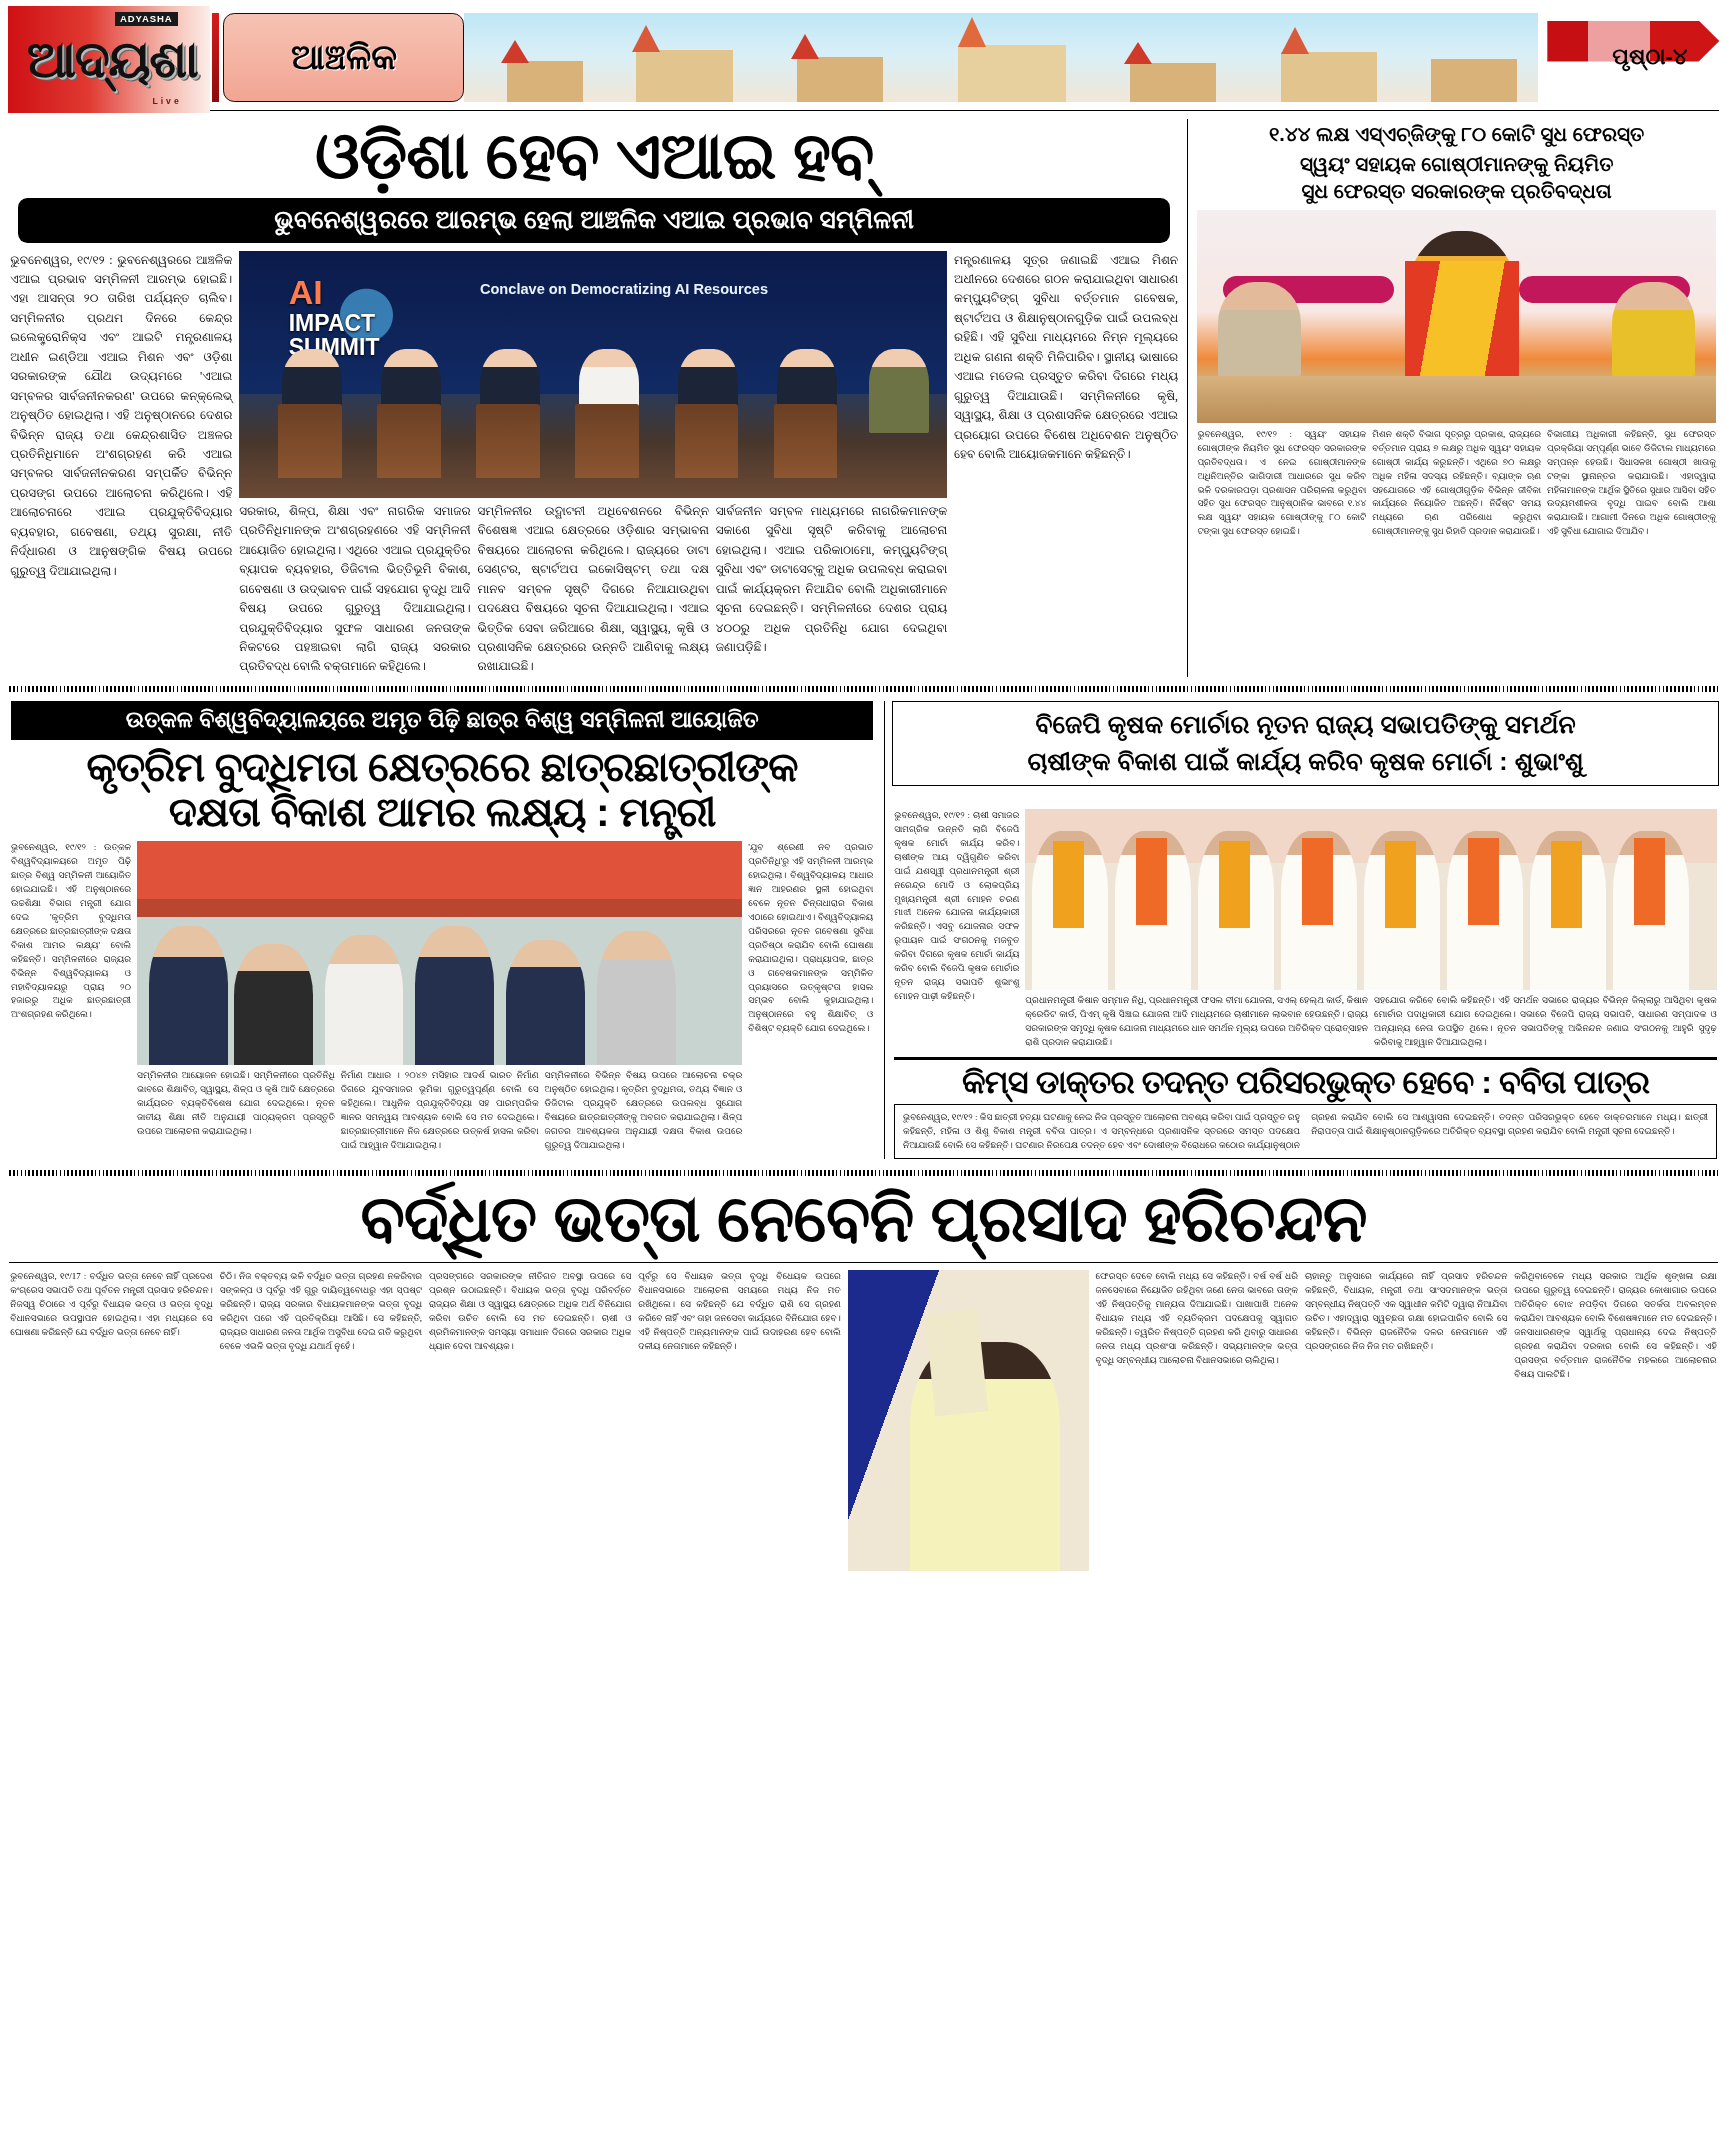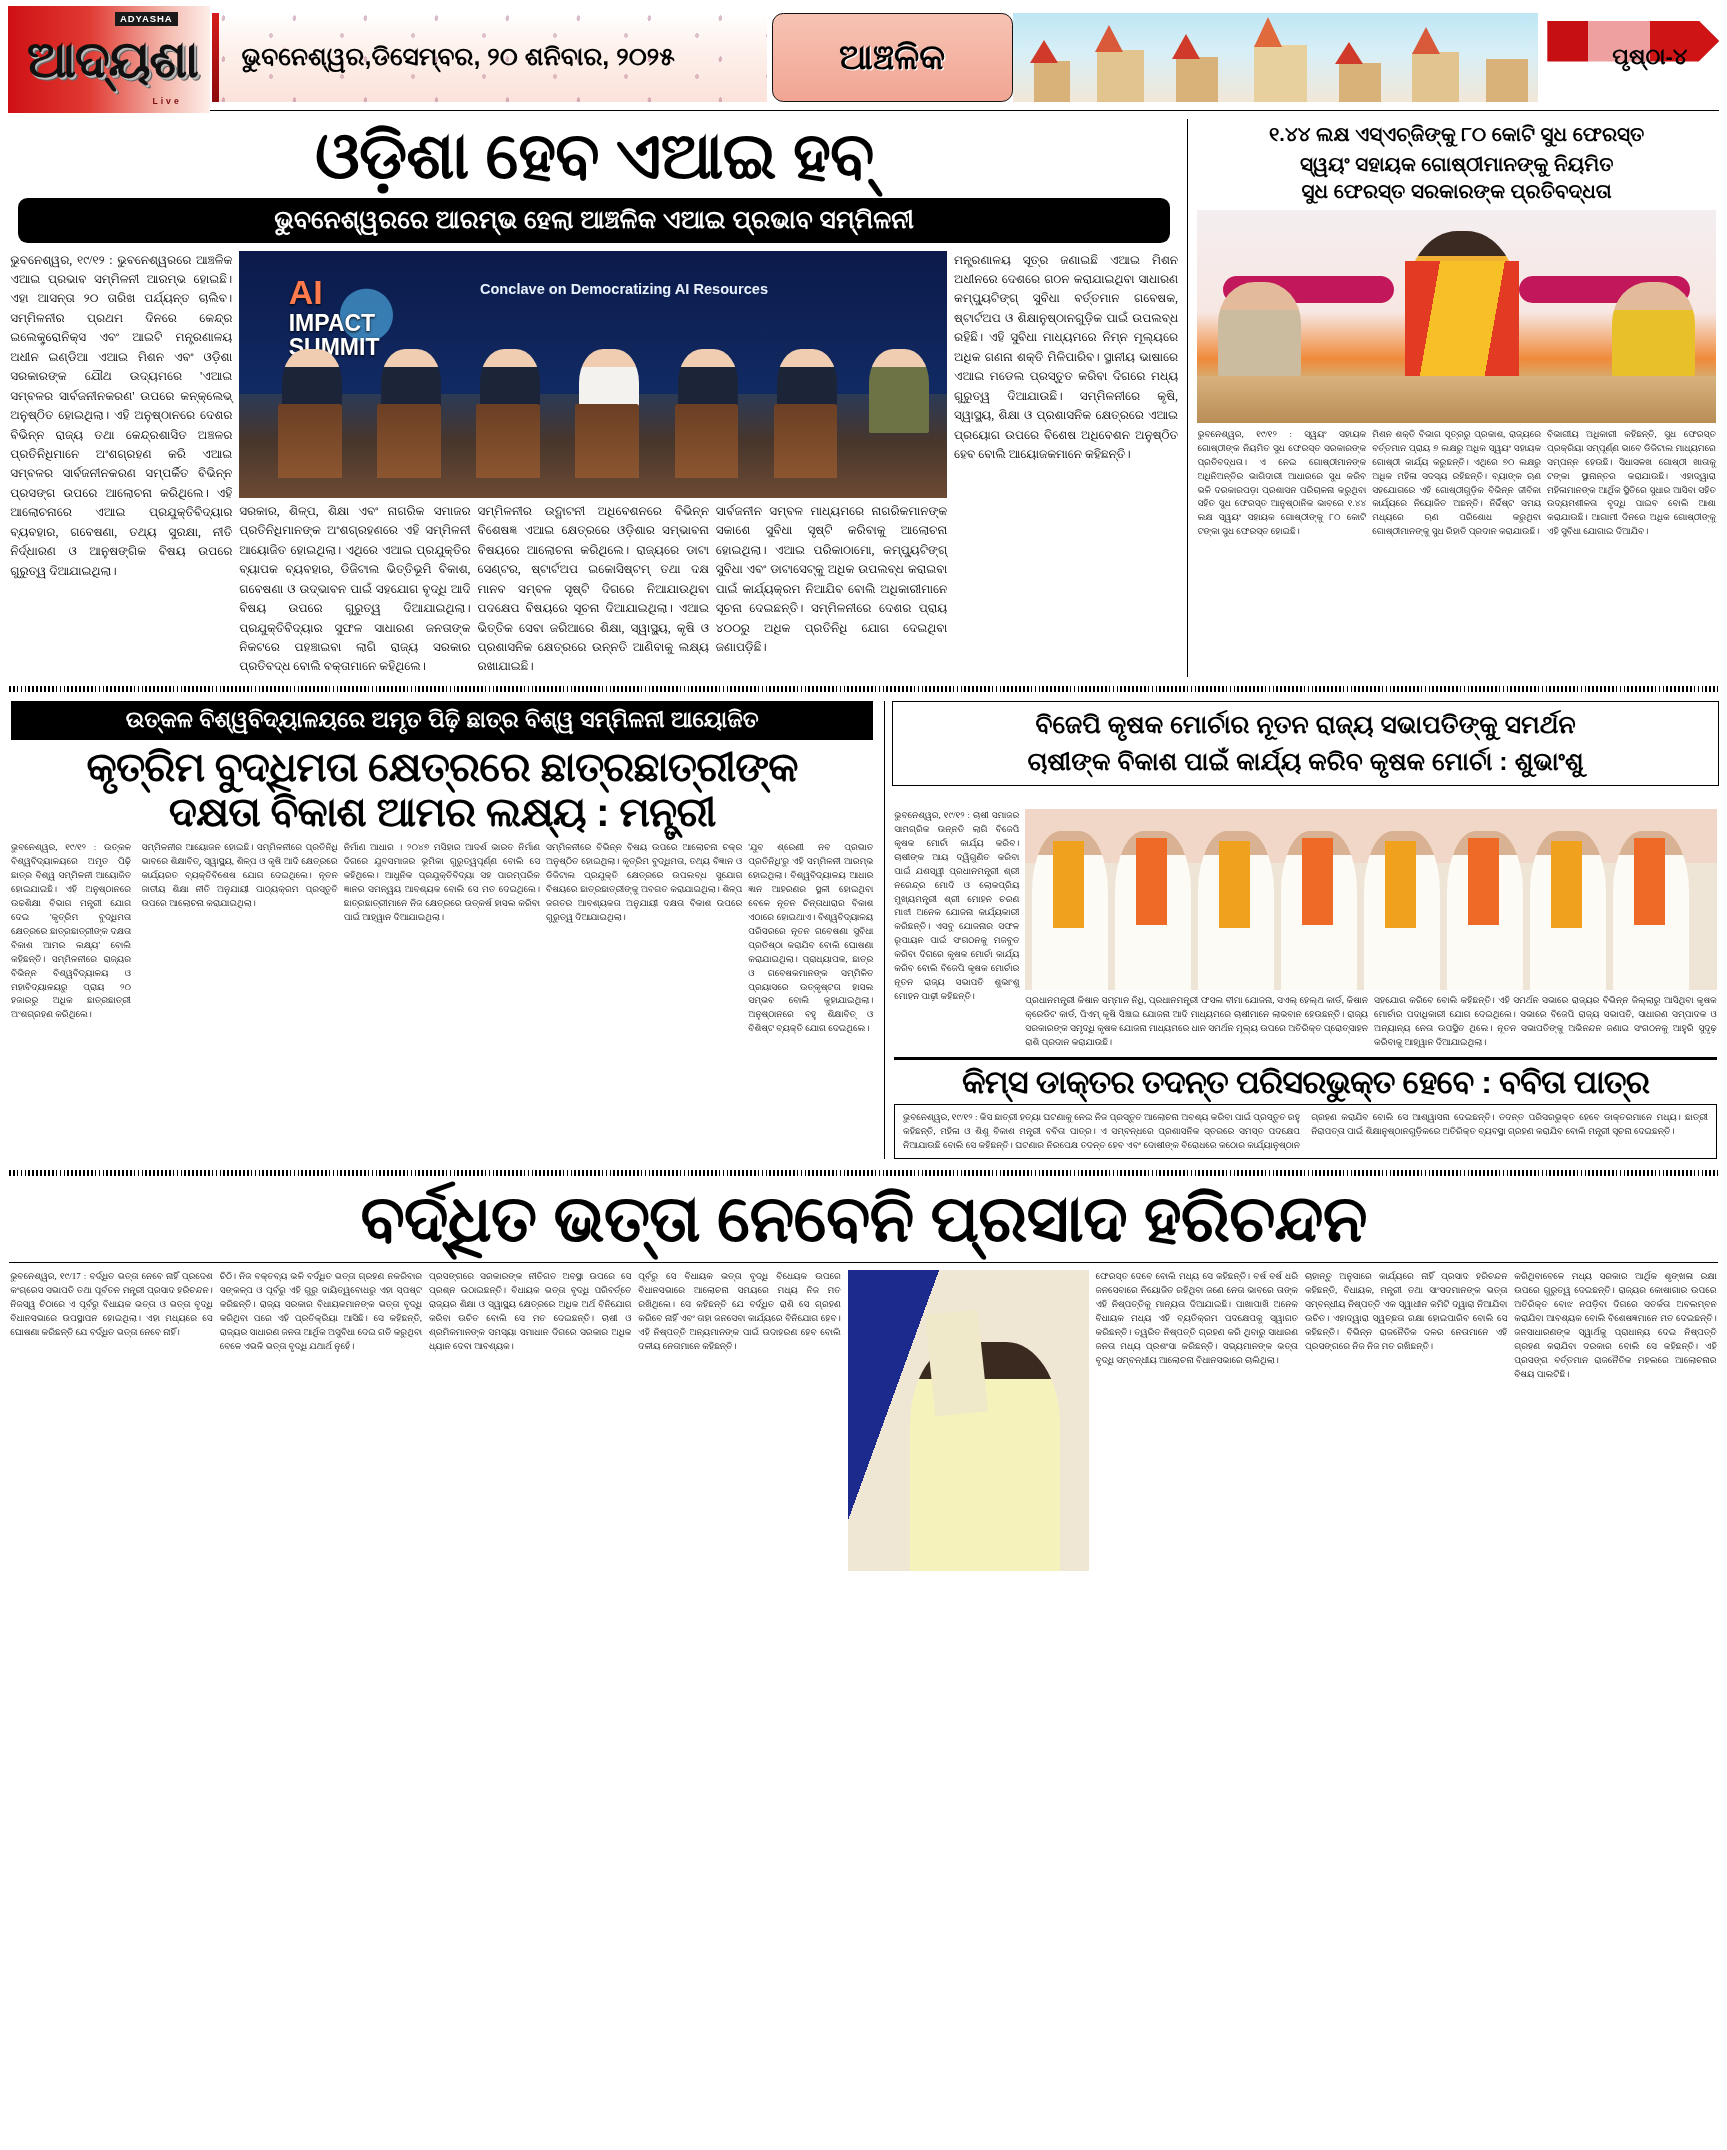--- a/index.html
+++ b/index.html
@@ -176,23 +176,20 @@
   <div class="masthead">
 
     <div class="logo-box">
       <div class="logo-eng">ADYASHA</div>
       <div class="logo-script">ଆଦ୍ୟଶା</div>
       <div class="logo-live">Live</div>
     </div>
 
     <div class="red-rule"></div>
 
-    <div class="date-wrap">
-      <div class="date-text">ଭୁବନେଶ୍ୱର,ଡିସେମ୍ବର, ୨୦ ଶନିବାର, ୨୦୨୫</div>
-    </div>
 
     <div class="section-badge">
       <span>ଆଞ୍ଚଳିକ</span>
     </div>
 
     <div class="temple-strip">
       <div class="t" style="left:4%;width:7%;height:46%"></div>
       <div class="spire" style="left:3.4%;bottom:44%;border-bottom:23px solid #cf3a2a"></div>
       <div class="t" style="left:16%;width:9%;height:58%;background:#e2c48e"></div>
       <div class="spire" style="left:15.6%;bottom:56%;border-bottom:27.5px solid #d85a3a"></div>
@@ -289,21 +286,21 @@
   <div style="display:flex;">
 
     <div style="flex:0 0 869px;">
       <div class="banner-black" style="border-radius:0; font-size:22.4px; margin:0 3.4px 6.9px; padding:6px 7.7px 7.7px;">ଉତ୍କଳ ବିଶ୍ୱବିଦ୍ୟାଳୟରେ ଅମୃତ ପିଢ଼ି ଛାତ୍ର ବିଶ୍ୱ ସମ୍ମିଳନୀ ଆୟୋଜିତ</div>
       <div class="headline-xl" style="font-size:41px; padding:0 3.4px 2.6px;">କୃତ୍ରିମ ବୁଦ୍ଧିମତା କ୍ଷେତ୍ରରେ ଛାତ୍ରଛାତ୍ରୀଙ୍କ</div>
       <div class="headline-xl" style="font-size:41px; padding:0 3.4px 7.7px;">ଦକ୍ଷତା ବିକାଶ ଆମର ଲକ୍ଷ୍ୟ : ମନ୍ତ୍ରୀ</div>
 
       <div style="display:flex; gap:6px; padding:0 3.4px;justify-content:center;">
         <div style="flex:0 0 120px;" class="body-col tiny">ଭୁବନେଶ୍ୱର, ୧୯/୧୨ : ଉତ୍କଳ ବିଶ୍ୱବିଦ୍ୟାଳୟରେ ଅମୃତ ପିଢ଼ି ଛାତ୍ର ବିଶ୍ୱ ସମ୍ମିଳନୀ ଆୟୋଜିତ ହୋଇଯାଇଛି। ଏହି ଅନୁଷ୍ଠାନରେ ଉଚ୍ଚଶିକ୍ଷା ବିଭାଗ ମନ୍ତ୍ରୀ ଯୋଗ ଦେଇ 'କୃତ୍ରିମ ବୁଦ୍ଧିମତା କ୍ଷେତ୍ରରେ ଛାତ୍ରଛାତ୍ରୀଙ୍କ ଦକ୍ଷତା ବିକାଶ ଆମର ଲକ୍ଷ୍ୟ' ବୋଲି କହିଛନ୍ତି। ସମ୍ମିଳନୀରେ ରାଜ୍ୟର ବିଭିନ୍ନ ବିଶ୍ୱବିଦ୍ୟାଳୟ ଓ ମହାବିଦ୍ୟାଳୟରୁ ପ୍ରାୟ ୨୦ ହଜାରରୁ ଅଧିକ ଛାତ୍ରଛାତ୍ରୀ ଅଂଶଗ୍ରହଣ କରିଥିଲେ।</div>
 
-        <div style="flex:1; display:flex; flex-direction:row; gap:4.3px;">
+        <div style="flex:1; display:flex; flex-direction:column; gap:4.3px;">
           <div class="photo ph-students" style="height:224px;">
             <div class="s" style="left:2%"></div>
             <div class="s" style="left:16%;height:54%;background:linear-gradient(180deg,#e6c3a2 0 22%,#2b2b2b 22% 100%)"></div>
             <div class="s" style="left:31%;height:58%;background:linear-gradient(180deg,#e6c3a2 0 22%,#f2f0ec 22% 100%)"></div>
             <div class="s" style="left:46%"></div>
             <div class="s" style="left:61%;height:56%"></div>
             <div class="s" style="left:76%;height:60%;background:linear-gradient(180deg,#e6c3a2 0 22%,#c8c8c8 22% 100%)"></div>
           </div>
           <div style="display:flex; gap:6px; flex:1;">
             <div style="flex:1;" class="body-col tiny">ସମ୍ମିଳନୀର ଆୟୋଜନ ହୋଇଛି। ସମ୍ମିଳନୀରେ ପ୍ରତିନିଧି ଭାବରେ ଶିକ୍ଷାବିତ୍, ସ୍ୱାସ୍ଥ୍ୟ, ଶିଳ୍ପ ଓ କୃଷି ଆଦି କ୍ଷେତ୍ରରେ କାର୍ଯ୍ୟରତ ବ୍ୟକ୍ତିବିଶେଷ ଯୋଗ ଦେଇଥିଲେ। ନୂତନ ଜାତୀୟ ଶିକ୍ଷା ନୀତି ଅନୁଯାୟୀ ପାଠ୍ୟକ୍ରମ ପ୍ରସ୍ତୁତି ଉପରେ ଆଲୋଚନା କରାଯାଇଥିଲା।</div>

